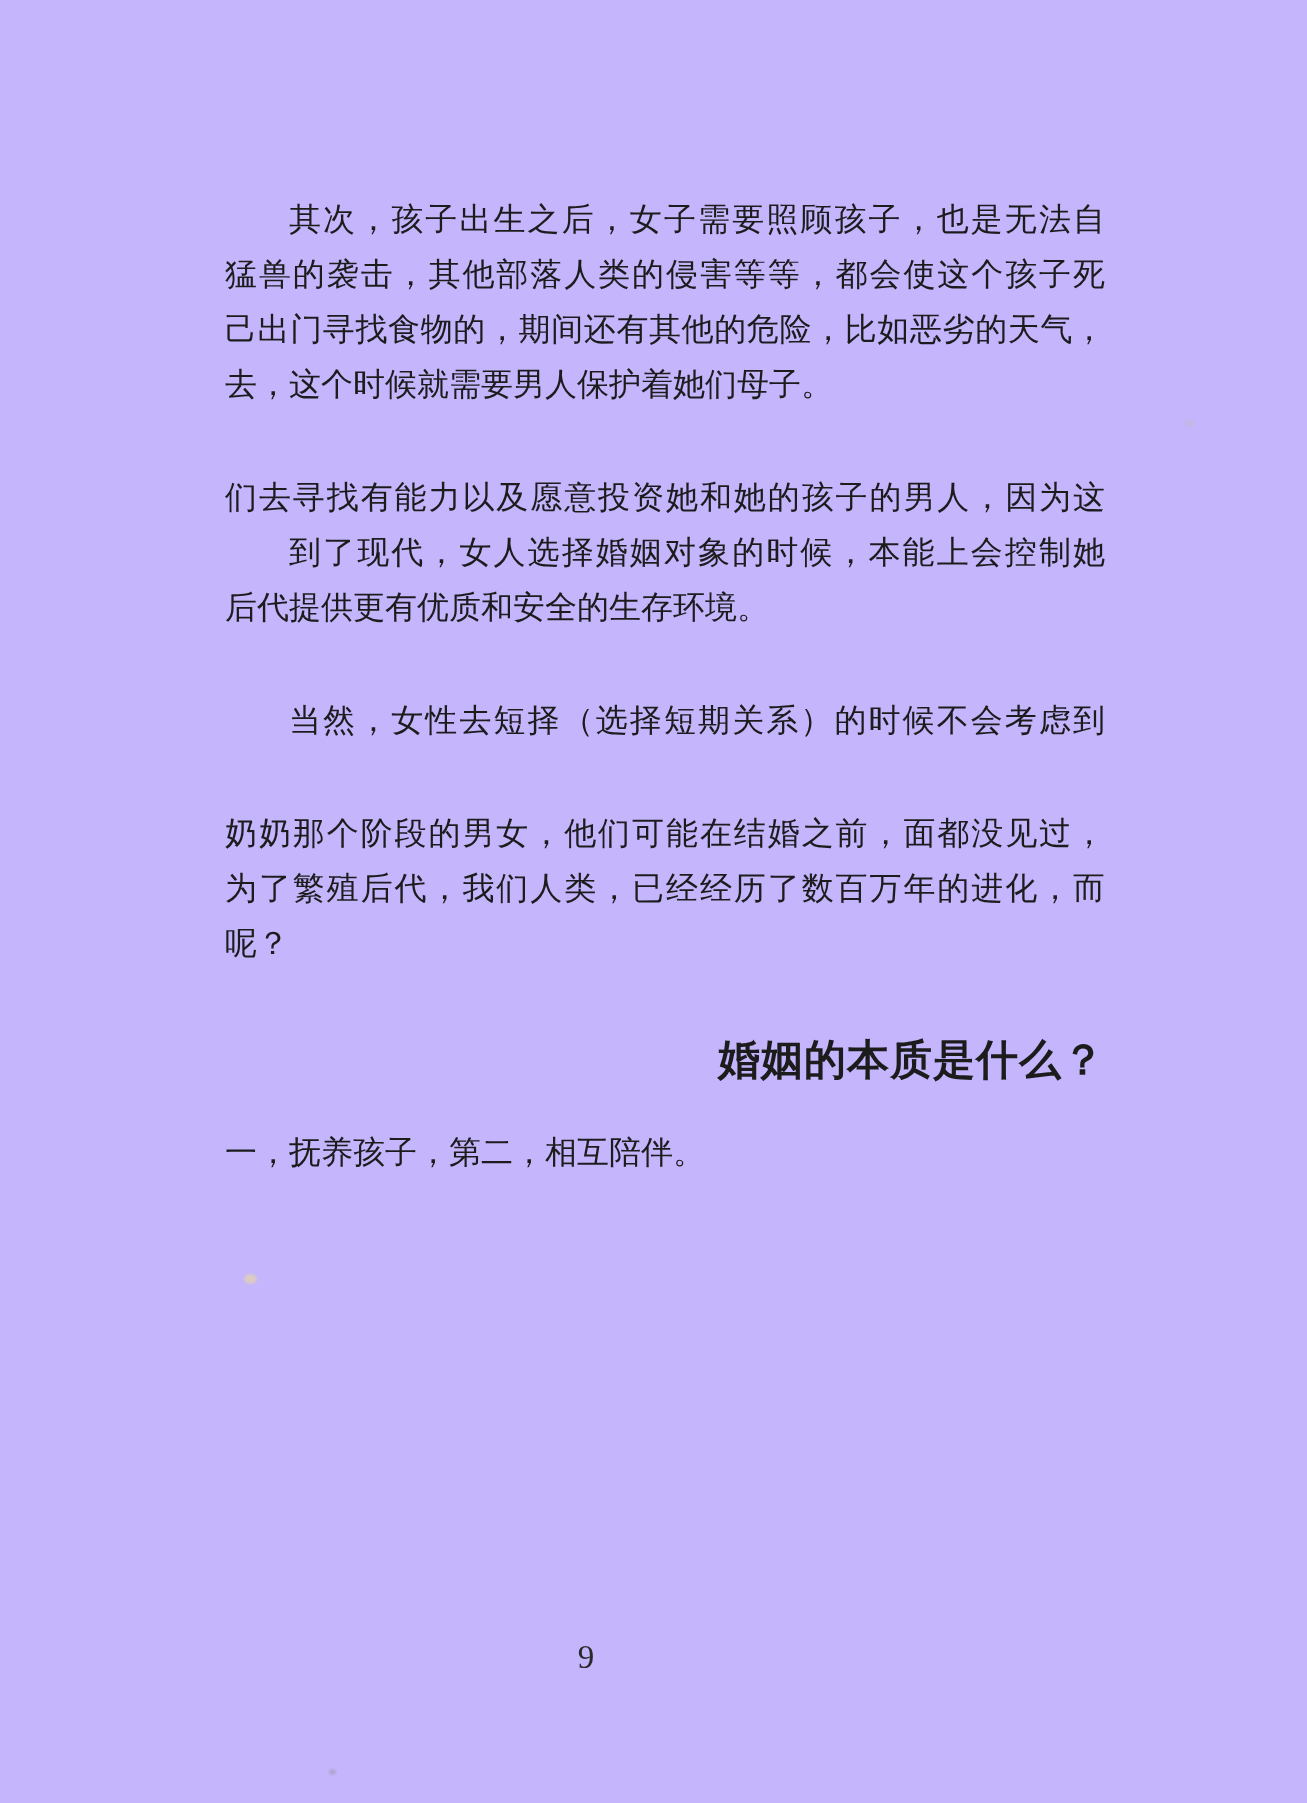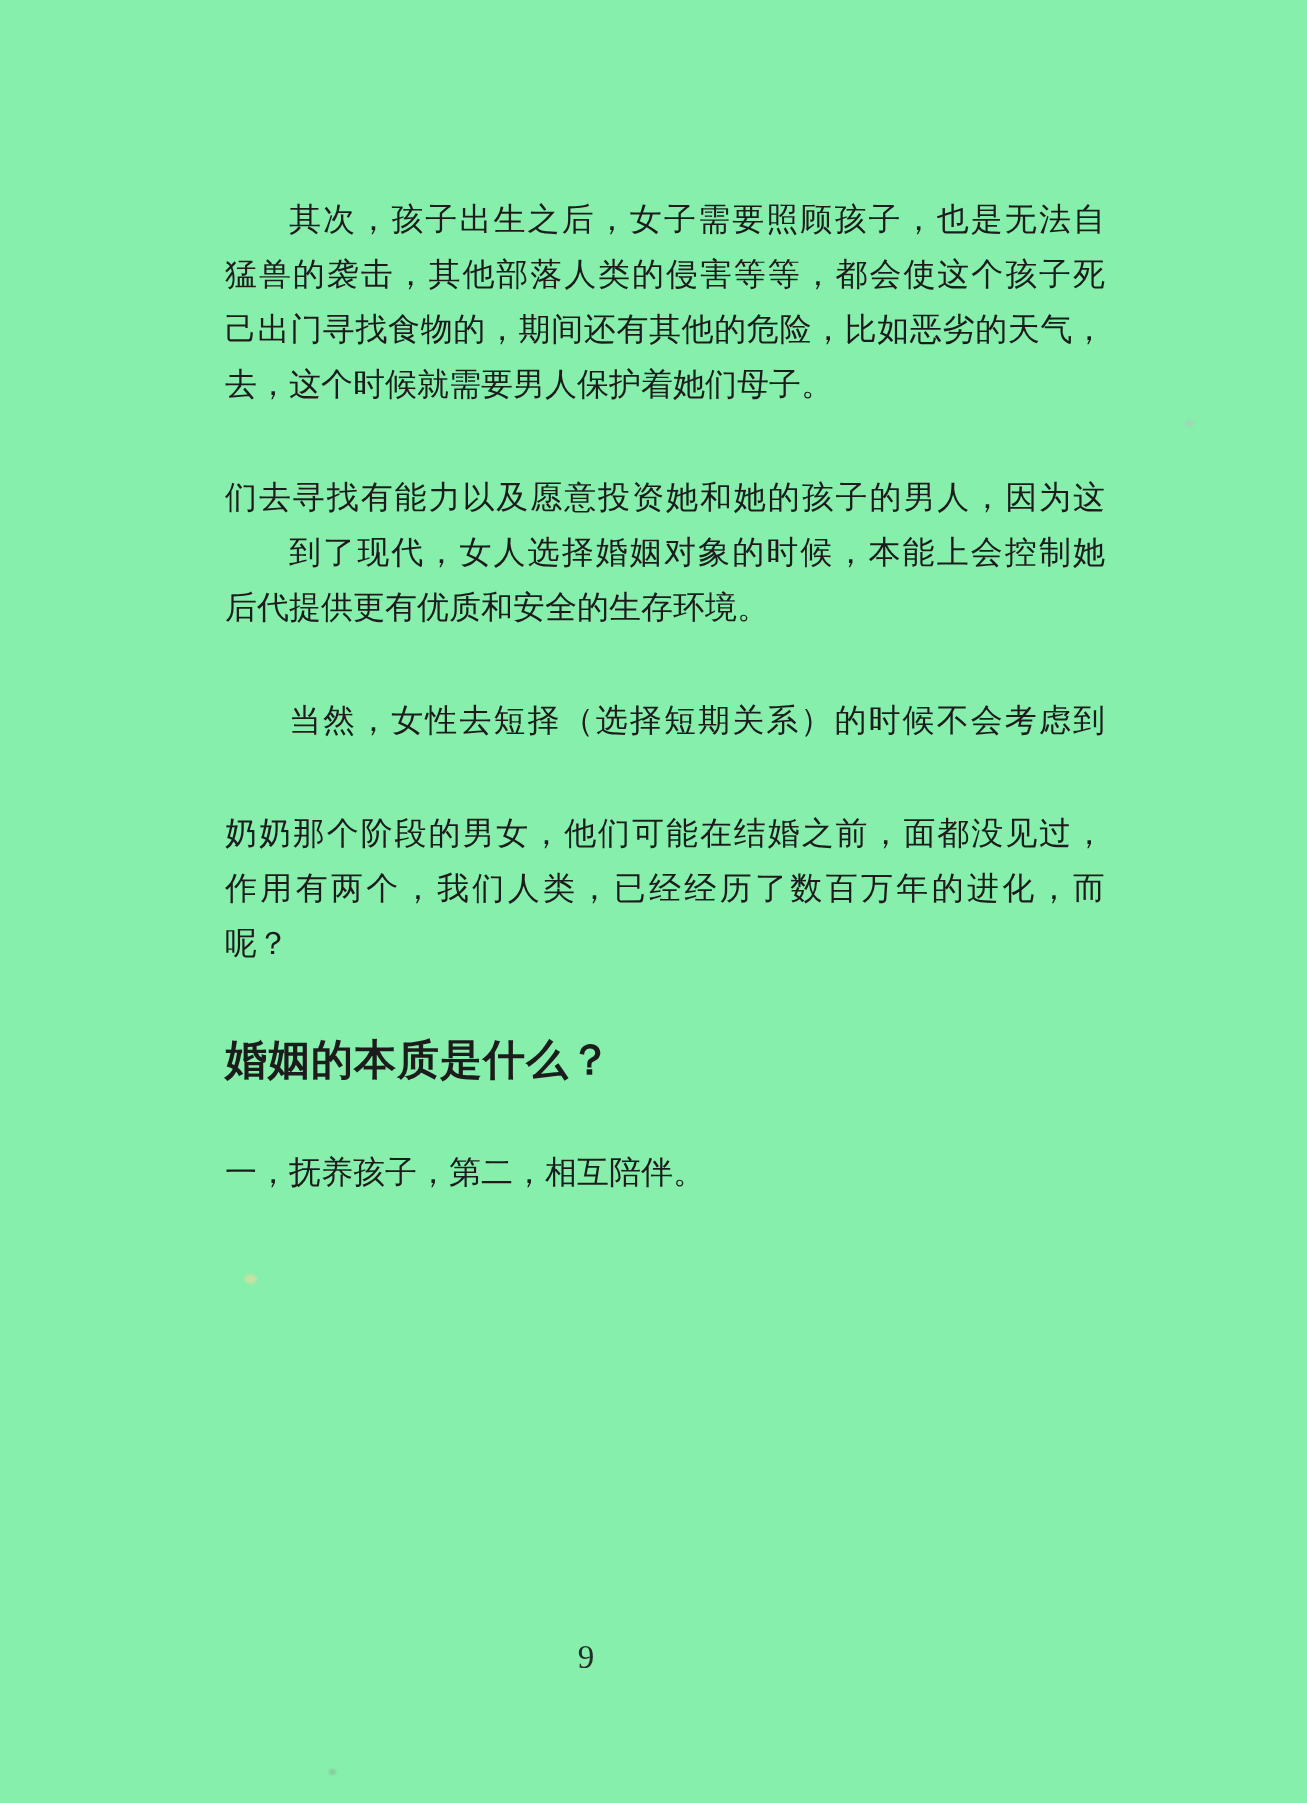--- a/index.html
+++ b/index.html
@@ -4,21 +4,21 @@
 <style>
   html, body {
     margin: 0;
     padding: 0;
     background: #e9e9e9;
   }
   .page {
     position: relative;
     width: 1307px;
     height: 1803px;
-    background: #86efac;
+    background: #c4b5fd;
     overflow: hidden;
     font-family: "Liberation Serif", "DejaVu Serif", serif;
     color: #1c1c1c;
   }
   .textblock {
     position: absolute;
     left: 225px;
     top: 192px;
     width: 880px;
     font-size: 32px;
@@ -35,22 +35,23 @@
     text-indent: 2em;
   }
   .line.last {
     text-align-last: left;
   }
   .heading {
     font-family: "Liberation Sans", "DejaVu Sans", sans-serif;
     font-weight: 700;
     font-size: 42px;
     line-height: 62px;
-    margin: 20px 0 54px 0;
+    margin: 20px 0 34px 0;
     letter-spacing: 1px;
+    text-align: right;
   }
   .pagenum {
     position: absolute;
     left: 540px;
     top: 1634px;
     width: 92px;
     text-align: center;
     font-size: 33px;
     line-height: 46px;
     color: #2a2a2a;
@@ -92,21 +93,21 @@
       <div class="line first">到了现代，女人选择婚姻对象的时候，本能上会控制她</div>
       <div class="line last">后代提供更有优质和安全的生存环境。</div>
     </div>
 
     <div class="para">
       <div class="line first">当然，女性去短择（选择短期关系）的时候不会考虑到</div>
     </div>
 
     <div class="para">
       <div class="line">奶奶那个阶段的男女，他们可能在结婚之前，面都没见过，</div>
-      <div class="line">作用有两个，我们人类，已经经历了数百万年的进化，而</div>
+      <div class="line">为了繁殖后代，我们人类，已经经历了数百万年的进化，而</div>
       <div class="line last">呢？</div>
     </div>
 
     <h2 class="heading">婚姻的本质是什么？</h2>
 
     <div class="para">
       <div class="line last">一，抚养孩子，第二，相互陪伴。</div>
     </div>
 
   </div>

